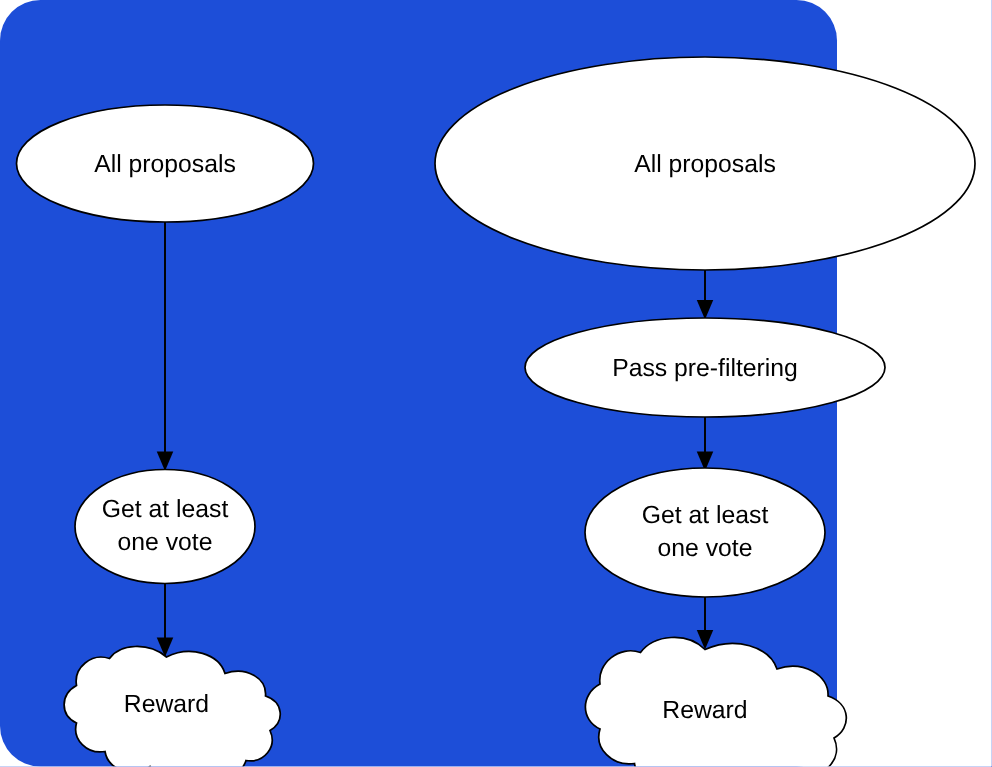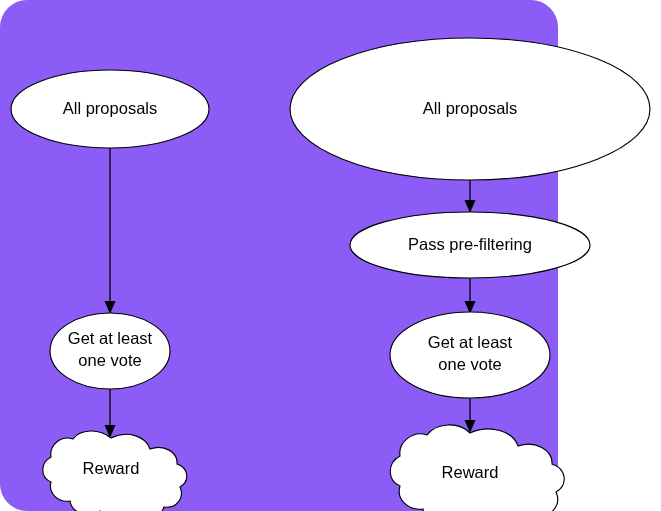--- a/index.html
+++ b/index.html
@@ -11,21 +11,21 @@
     width: 661px;
     height: 511px;
     overflow: hidden;
     font-family: "Liberation Sans", sans-serif;
     color: #000000;
   }
   #diagram-root {
     position: relative;
     width: 558px;
     height: 511px;
-    background: #8b5cf6;
+    background: #1d4ed8;
     border-radius: 27px;
   }
   #flow-svg {
     position: absolute;
     left: 0;
     top: 0;
     width: 661px;
     height: 511px;
     display: block;
   }

